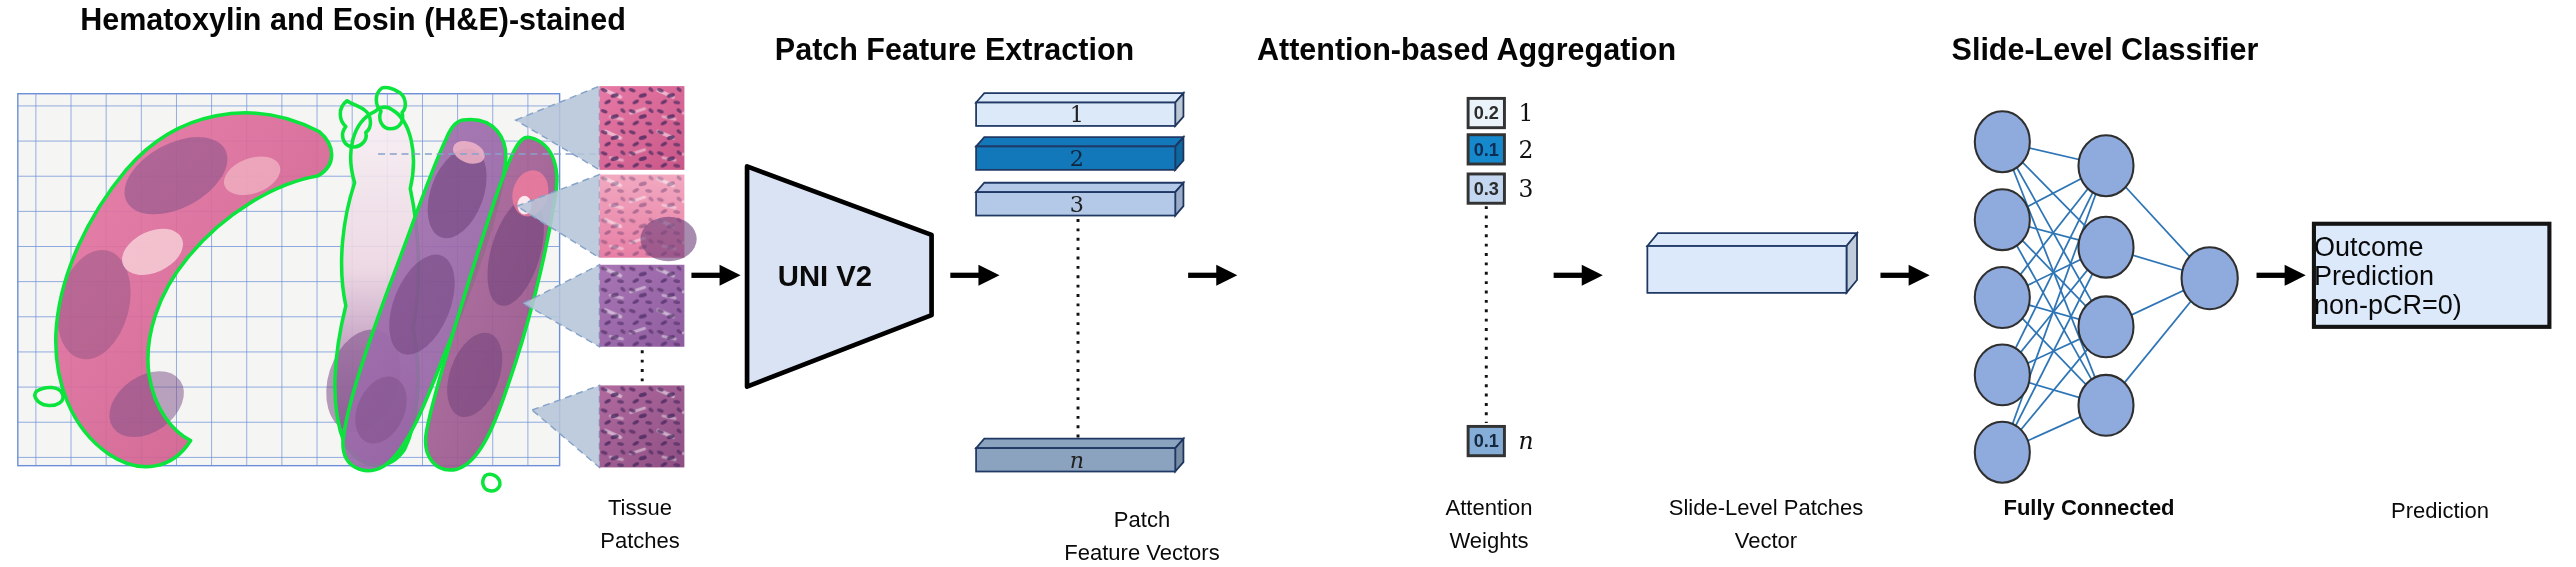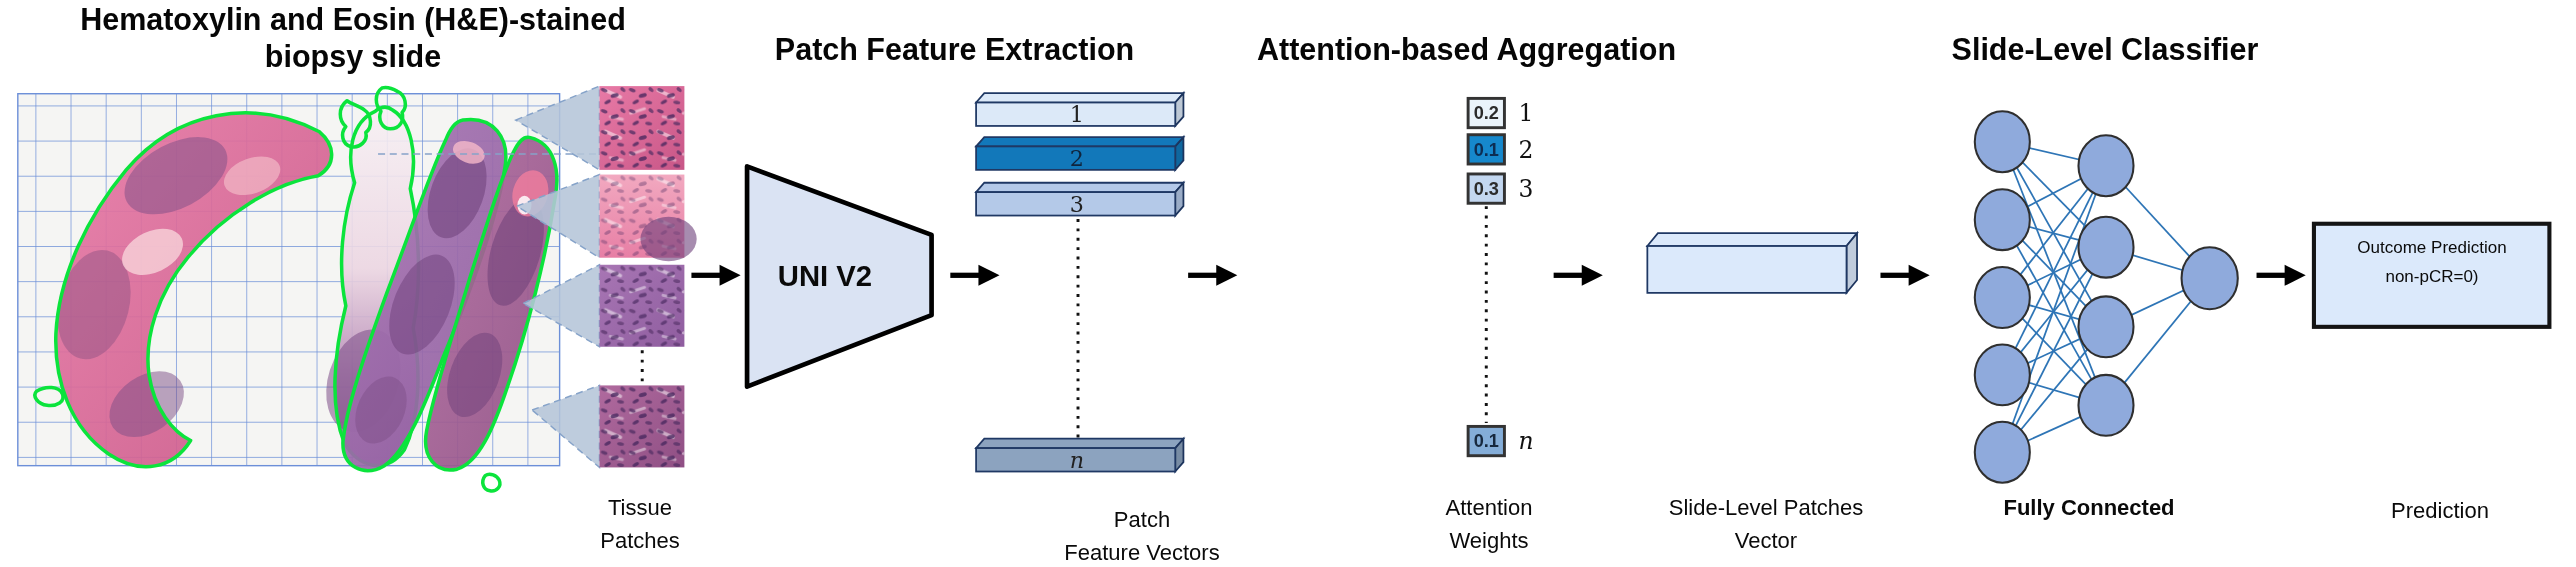--- a/index.html
+++ b/index.html
@@ -3,22 +3,22 @@
 <meta charset="utf-8">
 <style>
   html,body{margin:0;padding:0;background:#ffffff;}
   #canvas{position:relative;width:2576px;height:567px;background:#ffffff;overflow:hidden;
           font-family:"Liberation Sans", sans-serif;}
   svg{position:absolute;left:0;top:0;}
   .title{position:absolute;text-align:center;font-weight:bold;color:#060606;
          font-size:30.5px;line-height:37px;letter-spacing:0px;}
   .caption{position:absolute;text-align:center;color:#0a0a0a;font-size:22px;line-height:33px;
            transform:translateX(-50%);white-space:nowrap;}
-  .pred-text{position:absolute;left:2314px;top:233px;width:236px;text-align:center;
-             color:#0a0a0a;font-size:17px;line-height:29px;}
+  .pred-text{position:absolute;left:2314px;top:233px;width:236px;
+             color:#0a0a0a;font-size:27px;line-height:29px;}
   .svg-sans-bold{font-family:"Liberation Sans",sans-serif;font-weight:bold;}
   .svg-serif{font-family:"DejaVu Serif",serif;}
   .svg-serif-it{font-family:"DejaVu Serif",serif;font-style:italic;}
   .nn-line{stroke:#2e75b6;stroke-width:3;fill:none;}
   .dotted{stroke:#121212;stroke-width:5;stroke-dasharray:5 11;fill:none;}
   .cone{fill:#b5c5d8;fill-opacity:0.88;stroke:#86a3c9;stroke-width:2.5;stroke-dasharray:12 8;}
   .arrow-shaft{stroke:#000;stroke-width:9;fill:none;}
   .arrow-head{fill:#000;stroke:none;}
   .bar-border{stroke:#1f3864;stroke-width:3;}
   .wbox{stroke:#333333;stroke-width:5;}
@@ -326,21 +326,20 @@
       <ellipse cx="3595" cy="692" rx="47" ry="52" fill="#8faadc"></ellipse>
       <ellipse cx="3772" cy="475" rx="48" ry="53" fill="#8faadc"></ellipse>
     </g>
   </g>
 
   <rect x="3950" y="382" width="402" height="176" fill="#dbe9fb" stroke="#141414" stroke-width="7"></rect>
 </svg>
 
 <div class="title" style="left:19px;top:1.2px;width:668px;">
   <div>Hematoxylin and Eosin (H&amp;E)-stained</div>
-  <div>biopsy slide</div>
 </div>
 
 <div class="title" style="left:726px;top:30.5px;width:457px;">Patch Feature Extraction</div>
 
 <div class="title" style="left:1238px;top:30.5px;width:457px;">Attention-based Aggregation</div>
 
 <div class="title" style="left:1929px;top:30.5px;width:352px;">Slide-Level Classifier</div>
 
 <div class="caption" style="left:640px;top:491px;">
   <div>Tissue</div>

